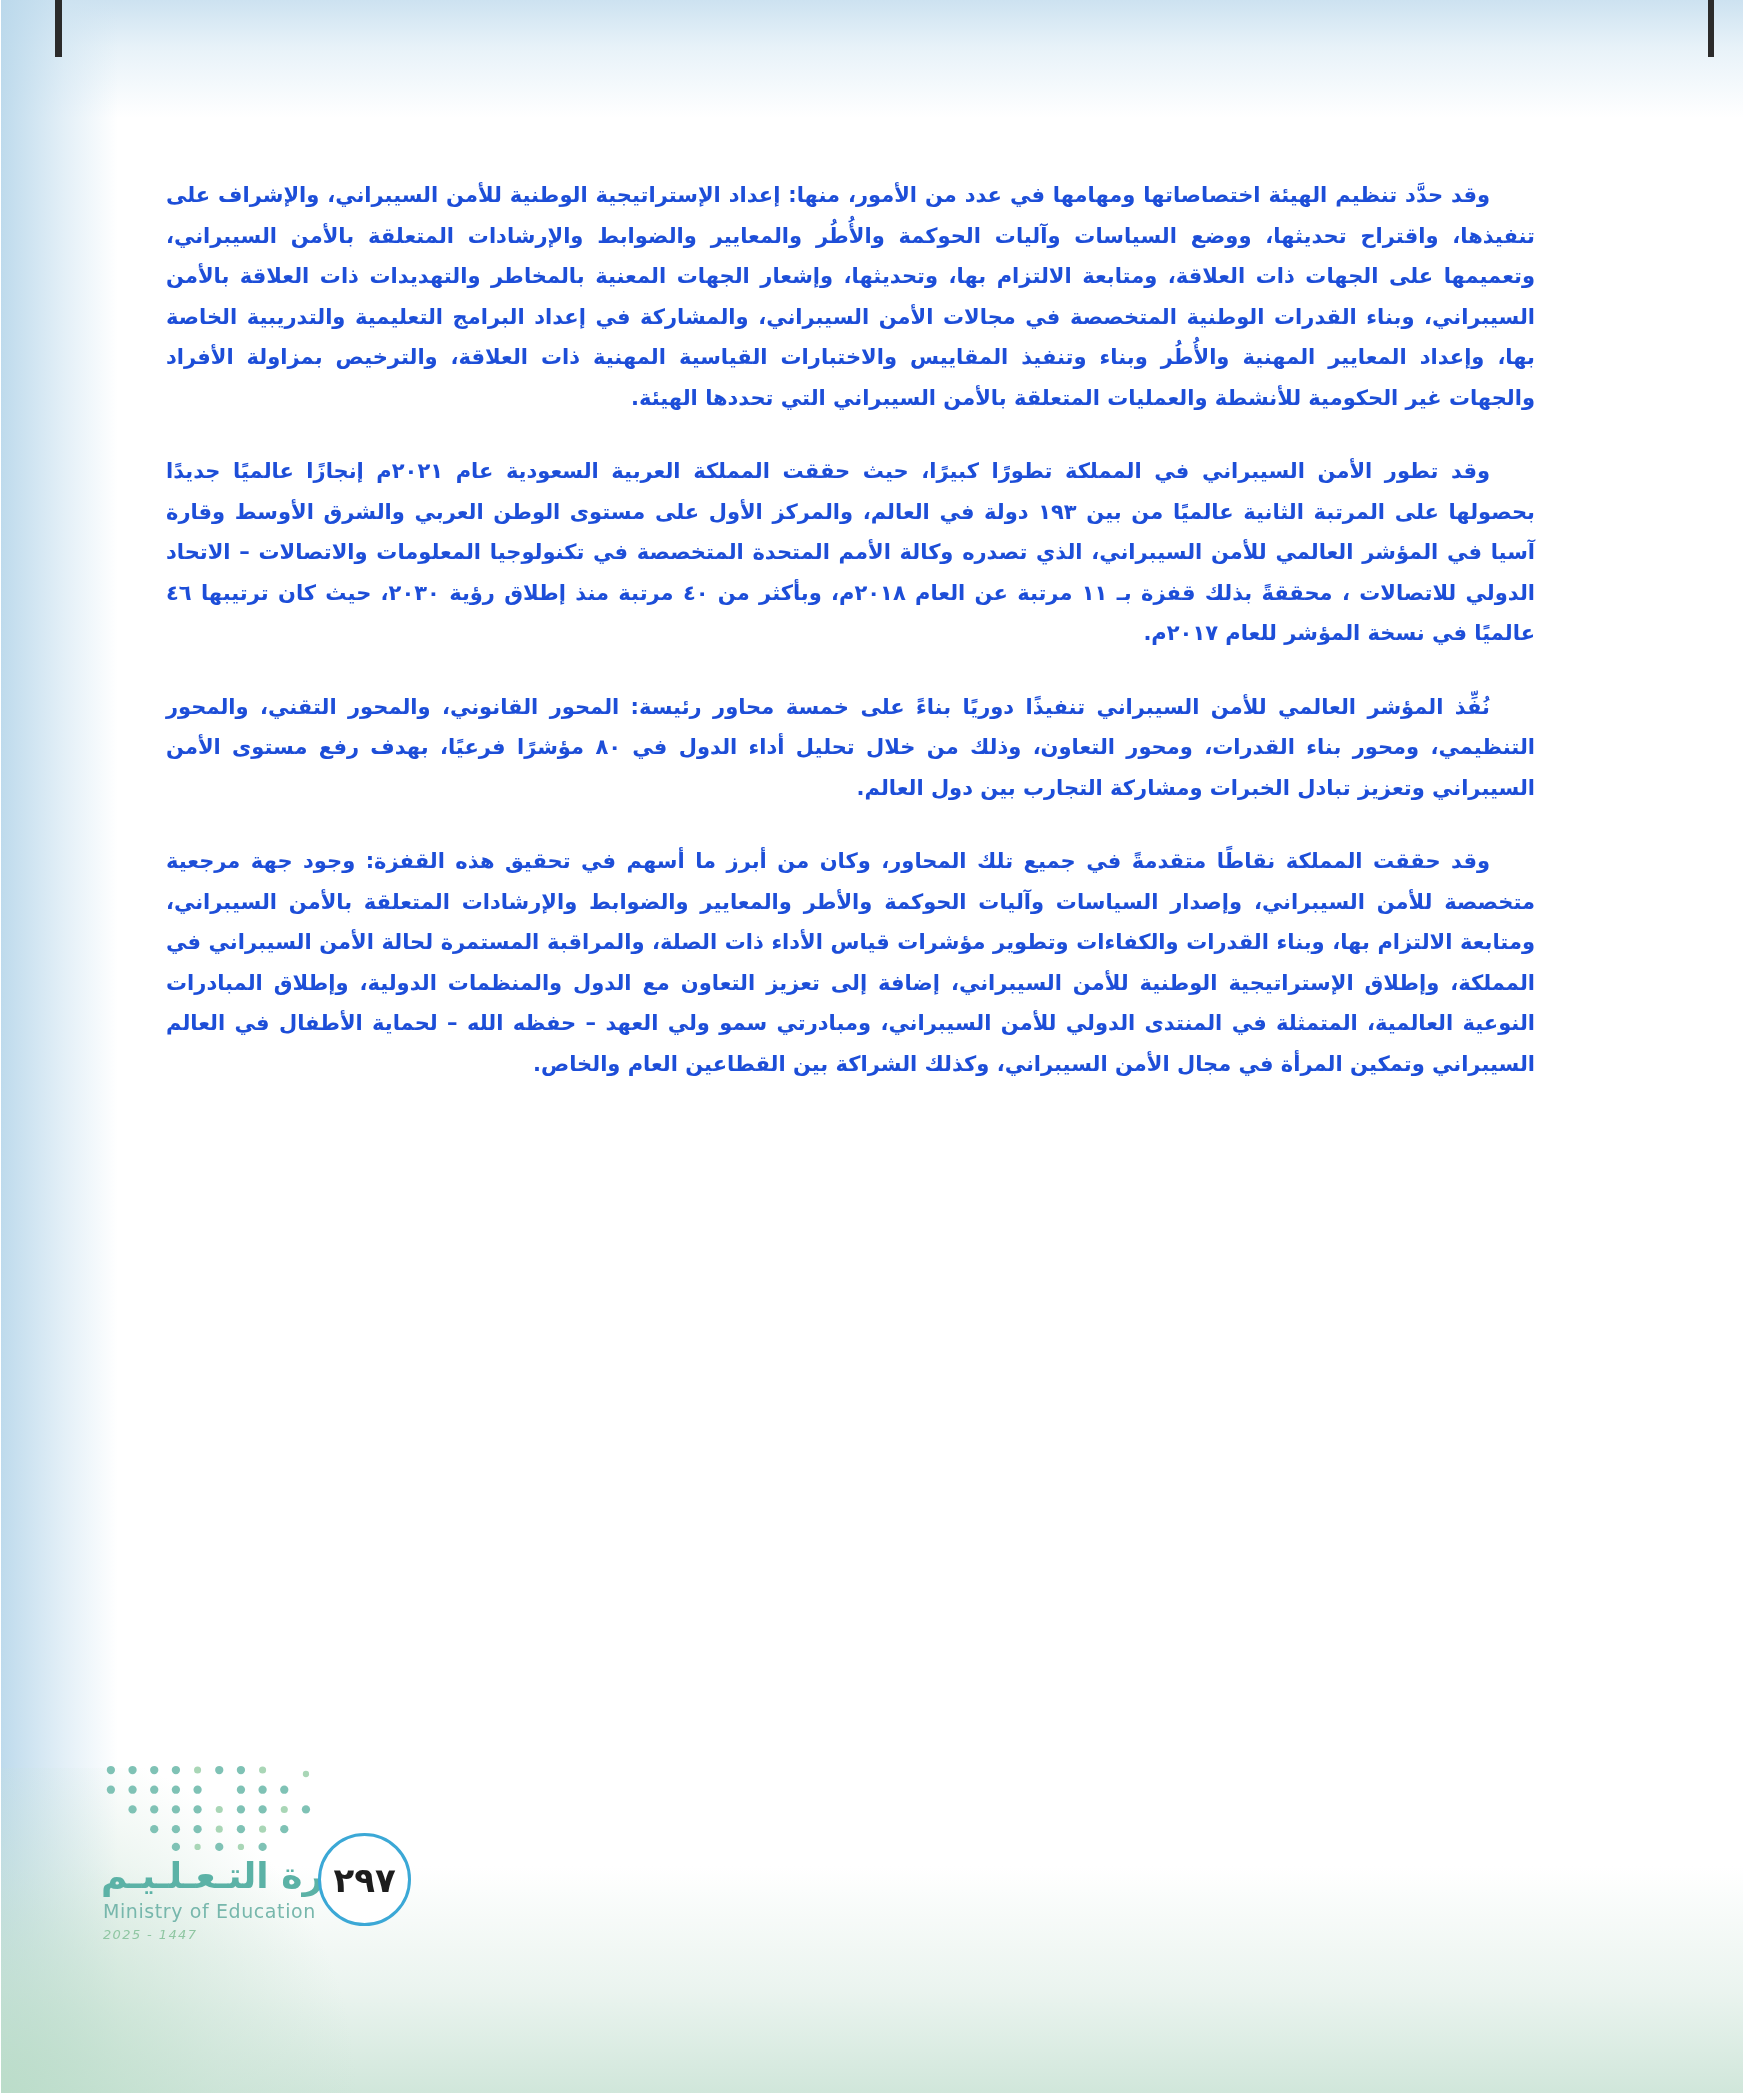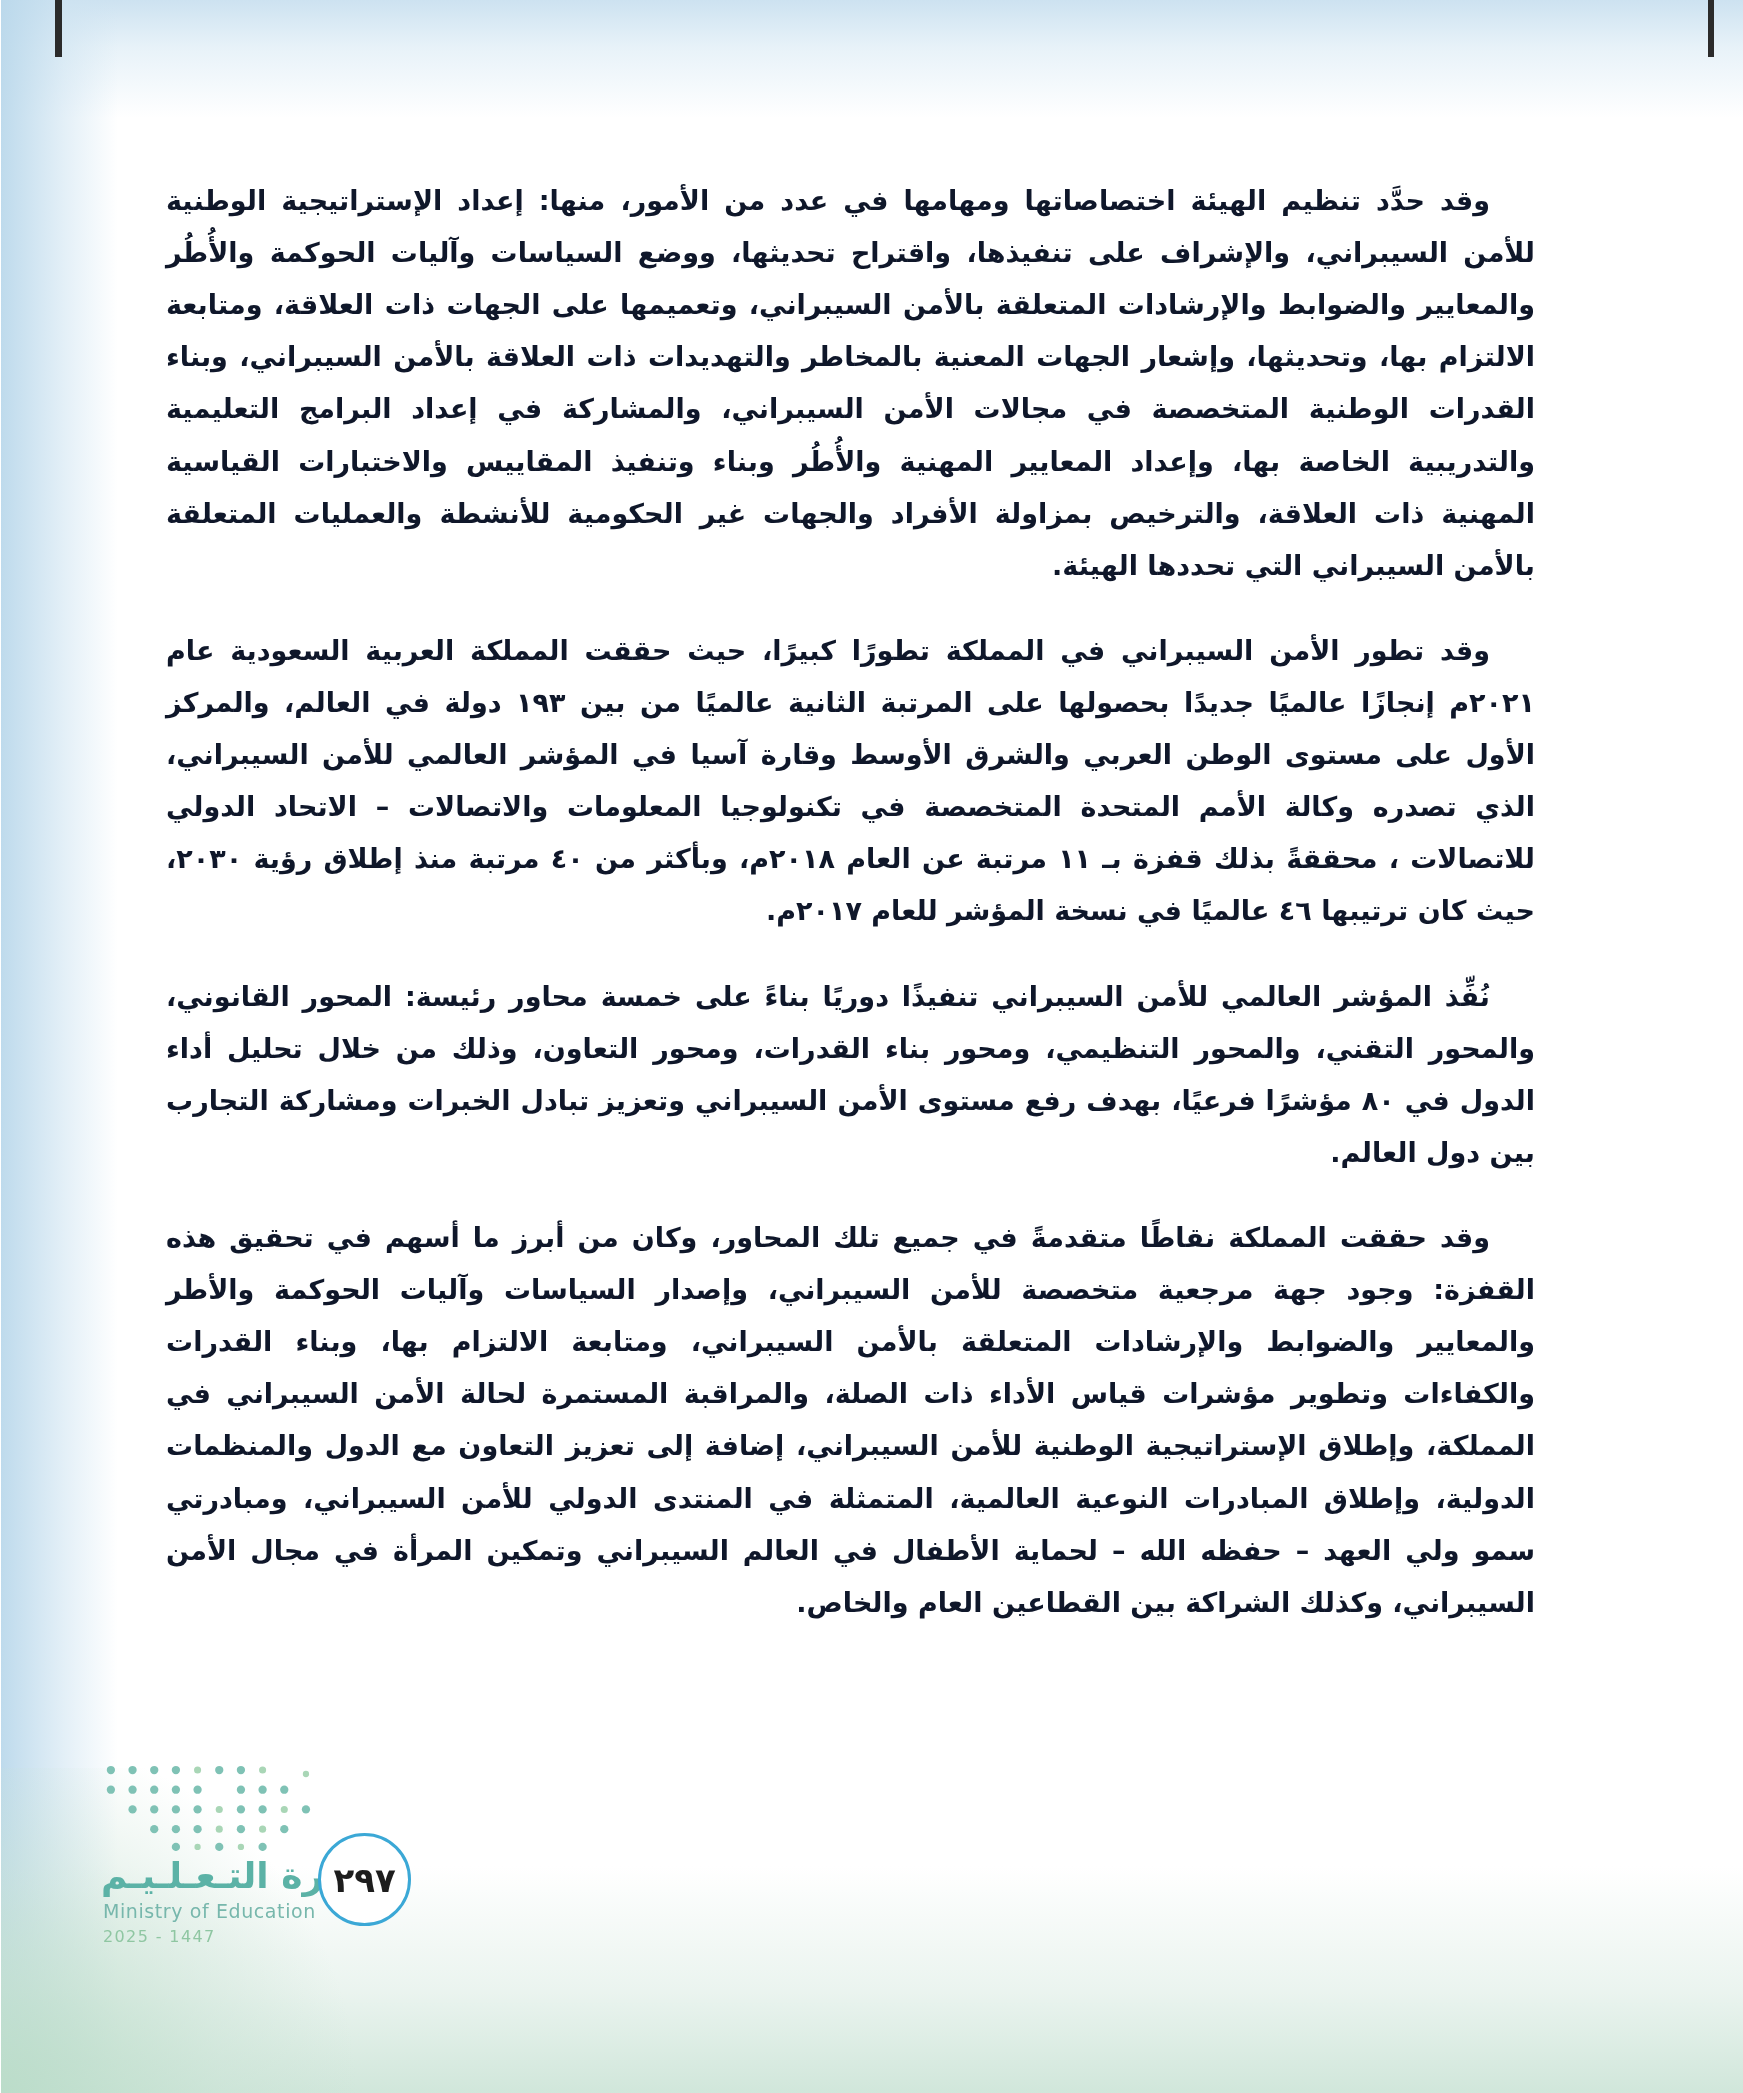--- a/index.html
+++ b/index.html
@@ -76,23 +76,23 @@
   .content {
     position: absolute;
     top: 175px;
     right: 209px;
     width: 1369px;
     direction: rtl;
     text-align: justify;
   }
   p.para {
     margin: 0 0 33px 0;
-    font-size: 27px;
+    font-size: 21px;
     line-height: 1.93;
-    color: #0f172a;
+    color: #1d4ed8;
     font-weight: 700;
     letter-spacing: 0px;
     text-align: justify;
     text-justify: inter-word;
   }
   p.para:last-child { margin-bottom: 0; }
   p.para .indent { display: inline-block; width: 45px; }
 
   
   .footer {
@@ -131,25 +131,26 @@
     color: #77b7ac;
     letter-spacing: 0.6px;
     direction: ltr;
     white-space: nowrap;
     text-align: right;
   }
   .moe-year {
     position: absolute;
     left: 7.9px;
     top: 167px;
-    font-size: 16px;
+    font-size: 13px;
     color: #8fc6a2;
     letter-spacing: 1.4px;
     direction: ltr;
     white-space: nowrap;
+    font-style: italic;
   }
 
   .page-number {
     position: absolute;
     left: 223px;
     top: 73px;
     width: 87px;
     height: 87px;
     border: 3.4px solid #3ba8d6;
     border-radius: 50%;

